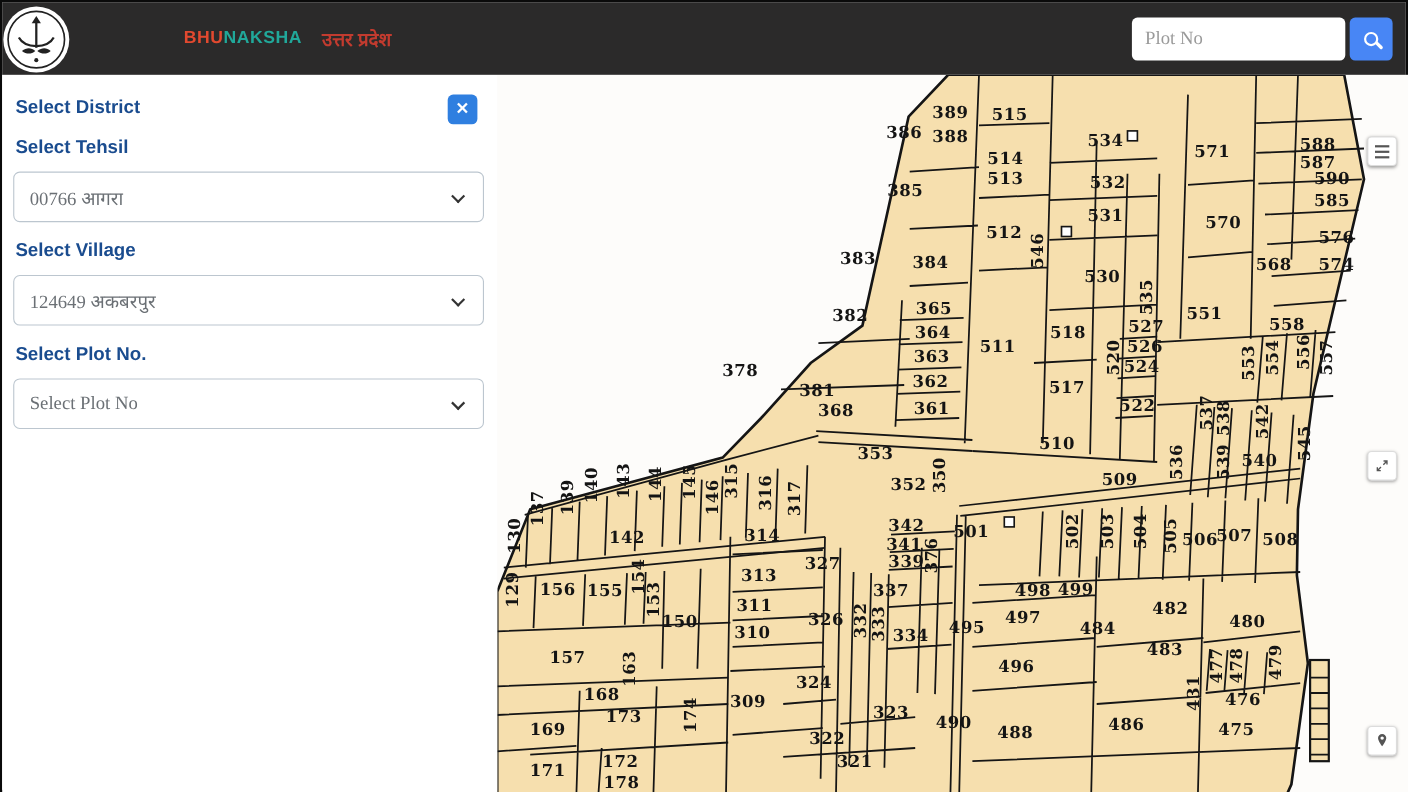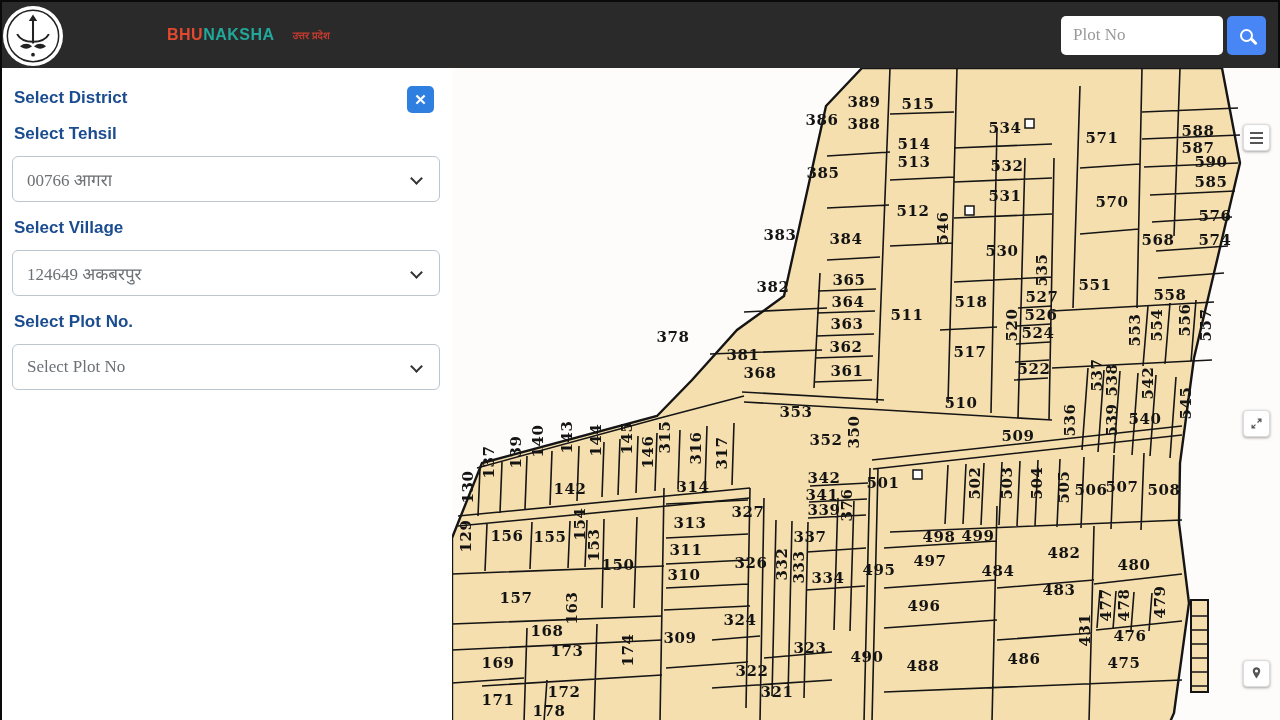--- a/index.html
+++ b/index.html
@@ -6,24 +6,24 @@
   html,body { width:1280px; height:720px; overflow:hidden; font-family:"Liberation Sans", sans-serif; background:#888; }
   .app { position:relative; width:1280px; height:720px; background:#fff; border:2px solid #0a0a0a; }
 
   
   .header { position:absolute; top:0; left:0; right:0; height:66px; background:#2b2a2a; display:flex; align-items:center; z-index:30; }
   .logo-wrap { width:60px; height:60px; border-radius:50%; background:#fff; margin-left:1px; margin-top:2px;
                display:flex; align-items:center; justify-content:center; overflow:hidden; flex:0 0 auto; }
   .brand { margin-left:104px; font-weight:bold; font-size:16px; letter-spacing:.5px; white-space:nowrap; }
   .brand .bhu { color:#e2492f; }
   .brand .naksha { color:#21a89a; }
-  .state-name { margin-left:18px; font-size:10px; font-weight:bold; color:#c23b2f; white-space:nowrap; }
+  .state-name { margin-left:18px; font-size:17px; font-weight:bold; color:#c23b2f; white-space:nowrap; }
   .header-spacer { flex:1; }
   .search-box { display:flex; align-items:center; margin-right:12px; }
-  .search-input { width:162px; height:39px; border:none; border-radius:5px; padding:0 12px;
+  .search-input { width:194px; height:39px; border:none; border-radius:5px; padding:0 12px;
                   font-family:"Liberation Serif", serif; font-size:17px; color:#14532d; outline:none; }
   .search-input::placeholder { color:#9a9a9a; }
   .search-btn { width:39px; height:39px; margin-left:4px; background:#4886f5; border:none; border-radius:5px;
                 display:flex; align-items:center; justify-content:center; cursor:pointer; }
   .mag { position:relative; width:13px; height:13px; border:2.5px solid #fff; border-radius:50%; display:block; }
   .mag::after { content:""; position:absolute; width:8px; height:2.5px; background:#fff;
                 transform:rotate(45deg); right:-7px; bottom:-3px; border-radius:2px; }
 
   
   .sidebar { position:absolute; top:66px; left:0; width:450px; height:652px; background:#fff; z-index:20; padding:14px 10px 0 10px; }
@@ -268,21 +268,21 @@
         <span class="plot-label" style="left: 115px; top: 583px;">173</span>
         <span class="plot-label" style="left: 415px; top: 589px;">490</span>
         <span class="plot-label" style="left: 572px; top: 591px;">486</span>
         <span class="plot-label" style="left: 46px; top: 595px;">169</span>
         <span class="plot-label" style="left: 672px; top: 595px;">475</span>
         <span class="plot-label" style="left: 471px; top: 598px;">488</span>
         <span class="plot-label" style="left: 300px; top: 603px;">322</span>
         <span class="plot-label" style="left: 112px; top: 624px;">172</span>
         <span class="plot-label" style="left: 325px; top: 624px;">321</span>
         <span class="plot-label" style="left: 46px; top: 632px;">171</span>
-        <span class="plot-label" style="left: 97px; top: 643px;">178</span>
+        <span class="plot-label" style="left: 113px; top: 643px;">178</span>
       </div>
 
     <button class="map-btn btn-menu">
       <span class="ham">
           <i></i>
           <i></i>
           <i></i>
         </span>
     </button>
     <button class="map-btn btn-expand">

